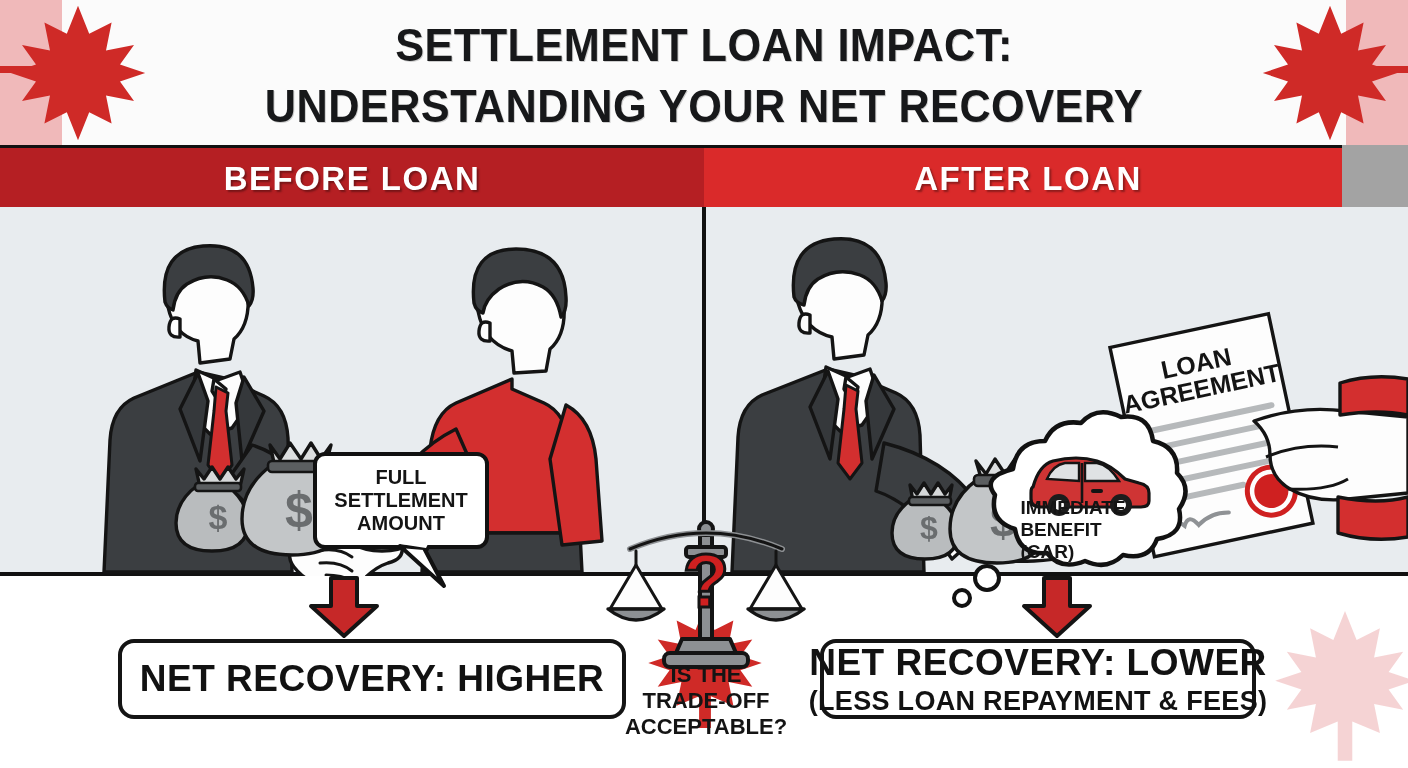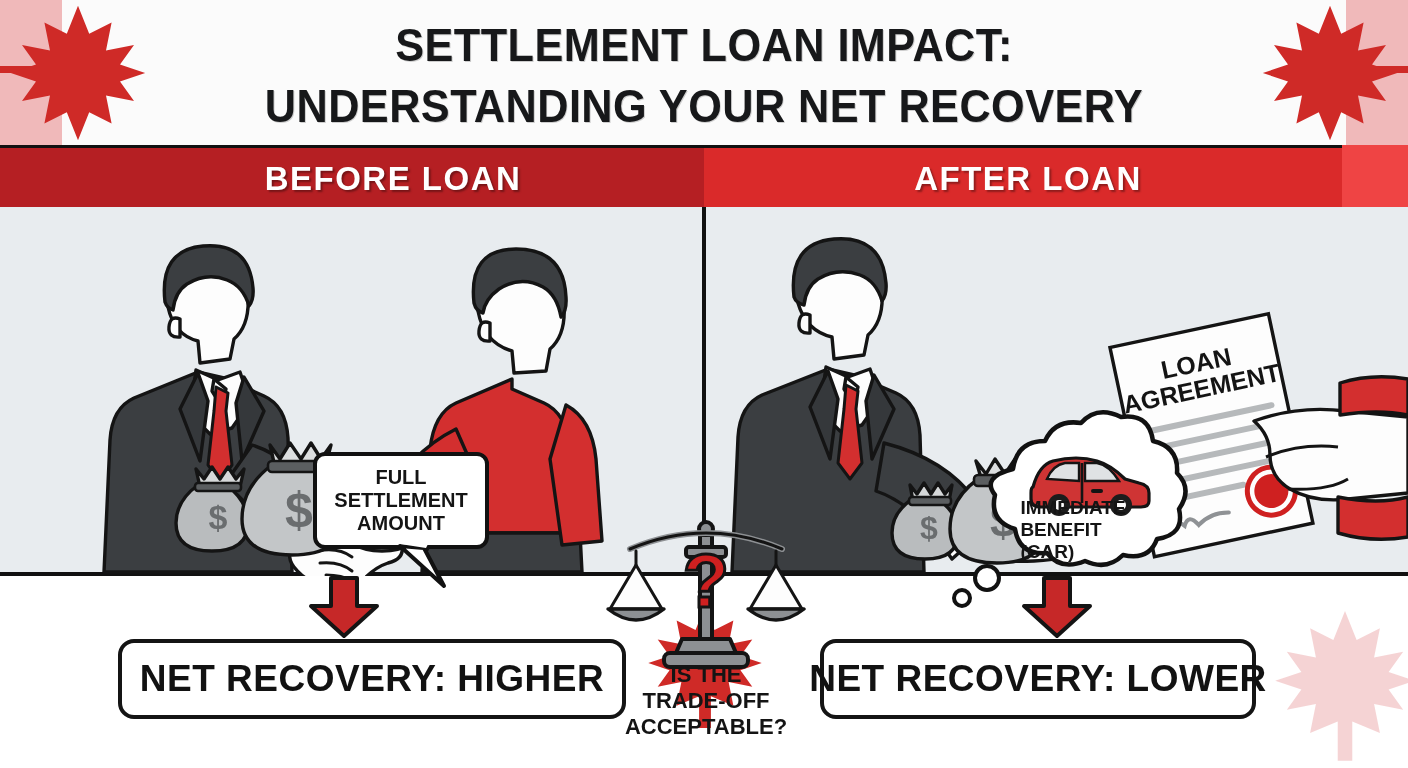--- a/index.html
+++ b/index.html
@@ -2,21 +2,21 @@
 <html><head>
 <meta charset="utf-8">
 <style>
   html,body{margin:0;padding:0;}
   body{
     width:1408px;height:768px;
     background:#ffffff;
     font-family:"Liberation Sans", sans-serif;
     overflow:hidden;
   }
-  .canvas{position:relative;width:1408px;height:768px;background:#ef4444;overflow:hidden;}
+  .canvas{position:relative;width:1408px;height:768px;background:#a3a3a3;overflow:hidden;}
 
   
   .title-band{
     position:absolute;left:0;top:0;width:1408px;height:145px;
     background:#fbfbfb;overflow:hidden;
   }
   .flag-band-left{
     position:absolute;left:0;top:0;width:62px;height:145px;background:#f0b9ba;
   }
   .flag-band-right{
@@ -39,21 +39,21 @@
 
   
   .hdr{
     position:absolute;top:145px;height:62px;
     border-top:3px solid #111;border-bottom:3px solid #111;
     display:flex;align-items:center;justify-content:center;
     color:#fff;font-weight:bold;font-size:33px;letter-spacing:1.5px;
     font-family:"Liberation Sans Narrow","Liberation Sans",sans-serif;
     text-shadow:2px 2px 2px rgba(0,0,0,.35);
   }
-  .hdr-before{left:0;width:704px;background:#b51f23;border-right:3px solid #111;padding-left:41px;}
+  .hdr-before{left:0;width:704px;background:#b51f23;border-right:3px solid #111;}
   .hdr-after{left:704px;width:628px;background:#da2a2a;padding-left:10px;}
 
   
   .panels{
     position:absolute;left:0;top:207px;width:1408px;height:365px;
     background:#e8ecef;border-bottom:4px solid #111;
   }
   .divider{position:absolute;left:702px;top:0;width:4px;height:365px;background:#111;}
   .panel{position:absolute;top:0;height:365px;}
   .panel-left{left:0;width:702px;}
@@ -349,20 +349,21 @@
     <svg class="arrow arrow-right" viewBox="0 0 74 62">
       <path d="M24 2 L50 2 L50 30 L70 30 L37 60 L4 30 L24 30 Z" fill="#c62828" stroke="#141414" stroke-width="4" stroke-linejoin="round"></path>
     </svg>
 
     <div class="result-box result-left">
       <div class="result-main">NET RECOVERY: HIGHER</div>
     </div>
 
     <div class="result-box result-right">
       <div class="result-main">NET RECOVERY: LOWER</div>
+      <div class="result-sub">(LESS LOAN REPAYMENT &amp; FEES)</div>
     </div>
 
     <svg class="leaf-bottom" viewBox="0 0 100 110">
       <path d="M50 2 L58 22 L74 14 L70 34 L90 30 L80 44 L98 50 L80 56 L90 70 L70 66 L74 86 L55 78 L55 105 L45 105 L45 78 L26 86 L30 66 L10 70 L20 56 L2 50 L20 44 L10 30 L30 34 L26 14 L42 22 Z" fill="#cf2a27"></path>
     </svg>
 
     <svg class="leaf-br" viewBox="0 0 100 110">
       <path d="M50 2 L58 22 L74 14 L70 34 L90 30 L80 44 L98 50 L80 56 L90 70 L70 66 L74 86 L55 78 L55 105 L45 105 L45 78 L26 86 L30 66 L10 70 L20 56 L2 50 L20 44 L10 30 L30 34 L26 14 L42 22 Z" fill="#e8989a"></path>
     </svg>
   </div>

